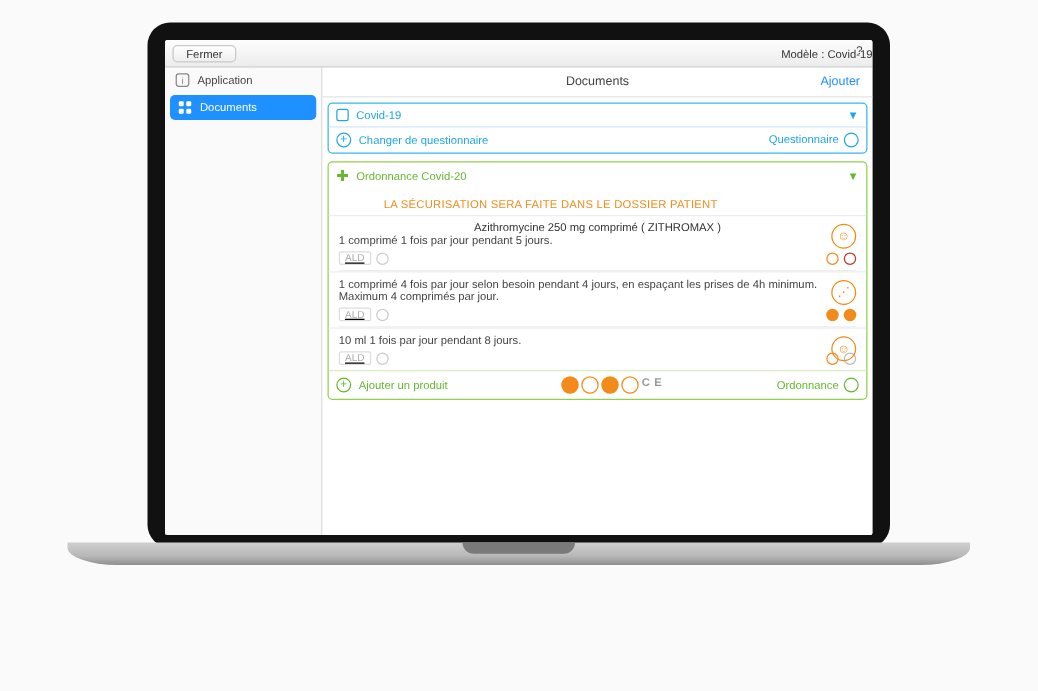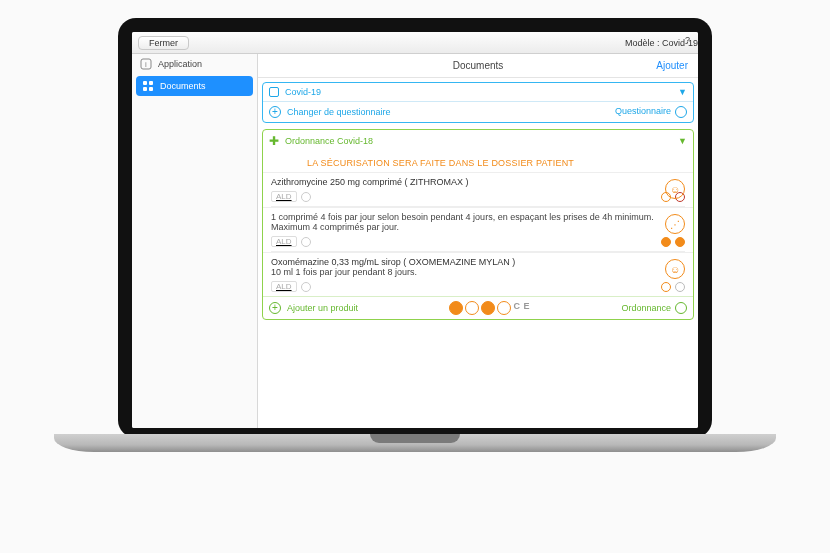--- a/index.html
+++ b/index.html
@@ -39,21 +39,21 @@
   .card-bar .right { display: flex; gap: 4px; align-items: flex-start; }
   .chev { position: absolute; right: 6px; color: #1ea7e8; }
   .chev.green { color: #66b82f; }
 
   .card.green { border-color: #8fd24c; }
   .card.green .card-head { color: #66b82f; }
 
   .warn-title { color: #f28b1a; font-size: 9px; padding: 6px 8px 4px; font-weight: 500; letter-spacing: .2px; margin-left: 36px; }
 
   .med { padding: 4px 8px; border-top: 1px solid #eee; position: relative; }
-  .med-name { color: #333; }
+  .med-name { color: #333; text-align: center; }
   .med-dose { color: #444; }
   .med-ald { margin-top: 4px; display: flex; align-items: center; gap: 4px; text-decoration: underline; }
   .ald-pill { font-size: 8px; color: #aaa; border: 1px solid #ddd; border-radius: 2px; padding: 0 4px; }
   .ald-dot { width: 10px; height: 10px; border: 1px solid #ccc; border-radius: 50%; }
   .med-icons { position: absolute; right: 8px; top: 6px; display: flex; gap: 3px; align-items: center; }
   .big-circle { width: 20px; height: 20px; border: 1.5px solid #f28b1a; border-radius: 50%; display: flex; align-items: center; justify-content: center; color: #f28b1a; font-size: 10px; }
   .small-circle { width: 10px; height: 10px; border: 1.2px solid #f28b1a; border-radius: 50%; }
   .small-circle.fill { background: #f28b1a; }
   .small-circle.red { border-color: #c0392b; }
   .divider { height: 1px; background: #eee; margin: 0 8px; }
@@ -130,28 +130,29 @@
               <div class="right">
                 <span>Questionnaire</span>
                 <span class="ic-gear"></span>
               </div>
             </div>
           </div>
 
           <div class="card green">
             <div class="card-head">
               <span class="ic-cross">✚</span>
-              <span>Ordonnance Covid-18</span>
+              <span>Ordonnance Covid-20</span>
               <span class="chev green">▼</span>
             </div>
 
             <div class="warn-title">LA SÉCURISATION SERA FAITE DANS LE DOSSIER PATIENT</div>
 
             <div class="med">
               <div class="med-name">Azithromycine 250 mg comprimé ( ZITHROMAX )</div>
+              <div class="med-dose">1 comprimé 1 fois par jour pendant 5 jours.</div>
               <div class="med-icons">
                 <span class="big-circle">☺</span>
               </div>
               <div class="med-ald">
                 <span class="ald-pill">ALD</span>
                 <span class="ald-dot"></span>
                 <div style="flex:1"></div>
                 <span class="small-circle"></span>
                 <span class="small-circle red"></span>
               </div>
@@ -167,21 +168,20 @@
                 <span class="ald-pill">ALD</span>
                 <span class="ald-dot"></span>
                 <div style="flex:1"></div>
                 <span class="small-circle fill"></span>
                 <span class="small-circle fill"></span>
               </div>
             </div>
             <div class="divider"></div>
 
             <div class="med">
-              <div class="med-name">Oxomémazine 0,33 mg/mL sirop ( OXOMEMAZINE MYLAN )</div>
               <div class="med-dose">10 ml 1 fois par jour pendant 8 jours.</div>
               <div class="med-icons">
                 <span class="big-circle">☺</span>
               </div>
               <div class="med-ald">
                 <span class="ald-pill">ALD</span>
                 <span class="ald-dot"></span>
                 <div style="flex:1"></div>
                 <span class="small-circle"></span>
                 <span class="small-circle" style="border-color:#bbb"></span>

